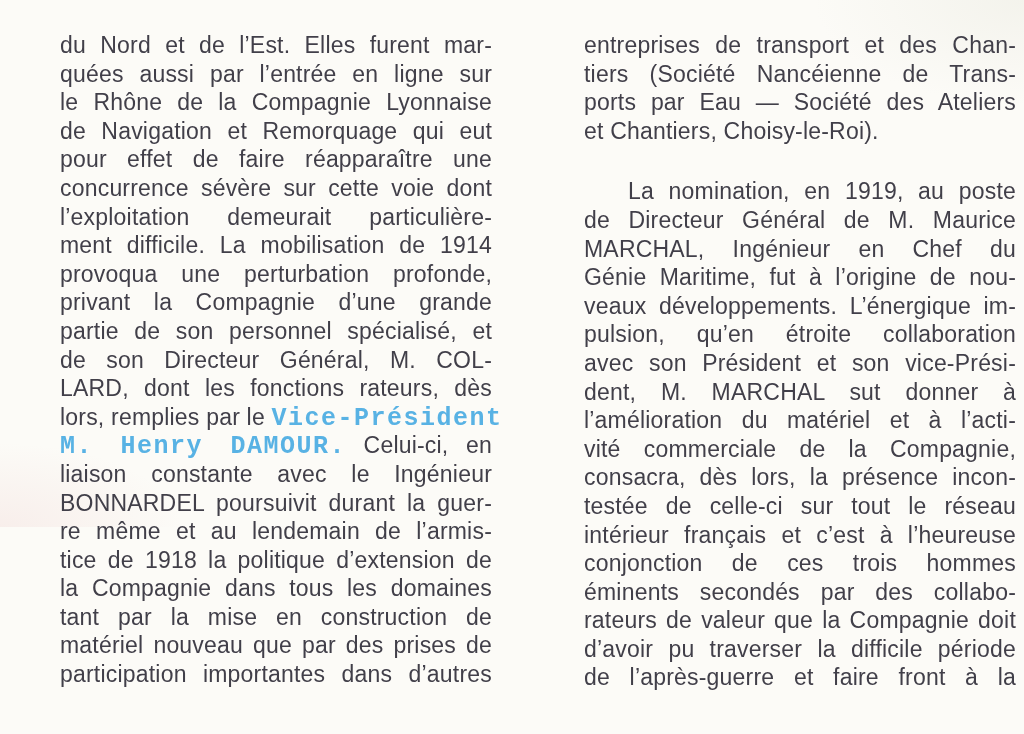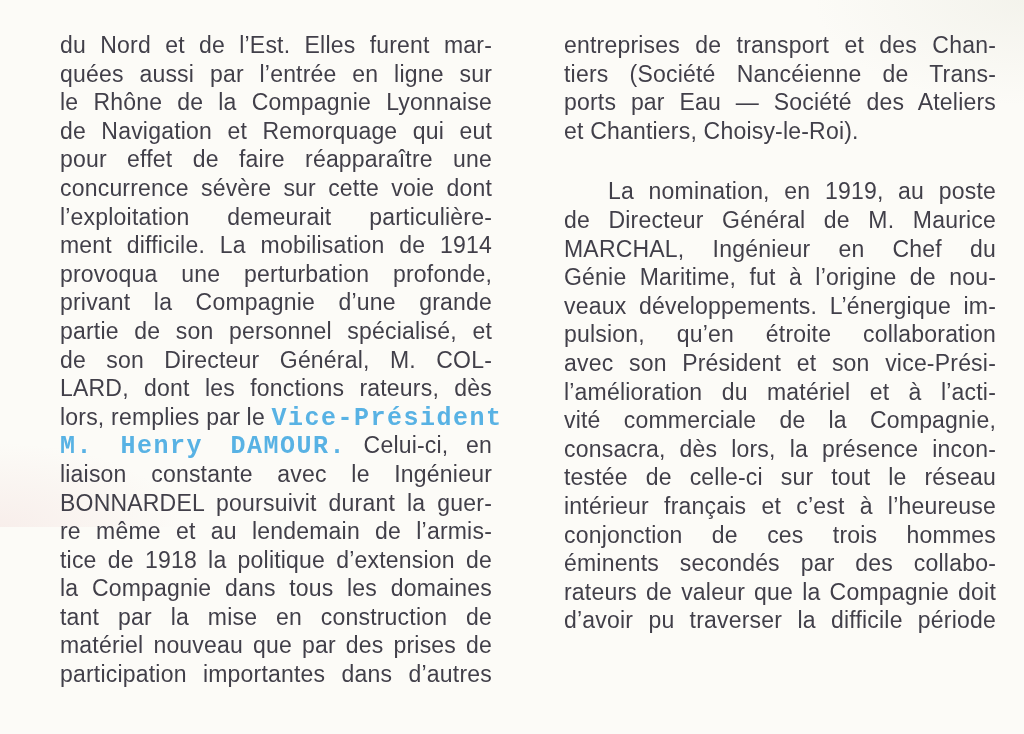--- a/index.html
+++ b/index.html
@@ -27,21 +27,21 @@
   }
   .col {
     position: absolute;
     top: 31px;
     width: 432px;
     font-size: 23px;
     line-height: 28.6px;
     letter-spacing: 0.2px;
   }
   .col-left  { left: 60px; }
-  .col-right { left: 564px; }
+  .col-right { left: 584px; }
   .line {
     text-align: justify;
     text-align-last: justify;
     white-space: nowrap;
     height: 28.6px;
   }
   .line.no-just {
     text-align-last: left;
     white-space: normal;
   }
@@ -92,24 +92,26 @@
     <div class="line">ports par Eau — Société des Ateliers</div>
     <div class="line no-just">et Chantiers, Choisy-le-Roi).</div>
     <div class="para-gap"></div>
     <div class="line indent">La nomination, en 1919, au poste</div>
     <div class="line">de Directeur Général de M. Maurice</div>
     <div class="line">MARCHAL, Ingénieur en Chef du</div>
     <div class="line">Génie Maritime, fut à l’origine de nou-</div>
     <div class="line">veaux développements. L’énergique im-</div>
     <div class="line">pulsion, qu’en étroite collaboration</div>
     <div class="line">avec son Président et son vice-Prési-</div>
+    <div class="line">dent, M. MARCHAL sut donner à</div>
     <div class="line">l’amélioration du matériel et à l’acti-</div>
     <div class="line">vité commerciale de la Compagnie,</div>
     <div class="line">consacra, dès lors, la présence incon-</div>
     <div class="line">testée de celle-ci sur tout le réseau</div>
     <div class="line">intérieur français et c’est à l’heureuse</div>
     <div class="line">conjonction de ces trois hommes</div>
     <div class="line">éminents secondés par des collabo-</div>
     <div class="line">rateurs de valeur que la Compagnie doit</div>
     <div class="line">d’avoir pu traverser la difficile période</div>
+    <div class="line">de l’après-guerre et faire front à la</div>
   </div>
 
 </div>
 
 </body></html>

